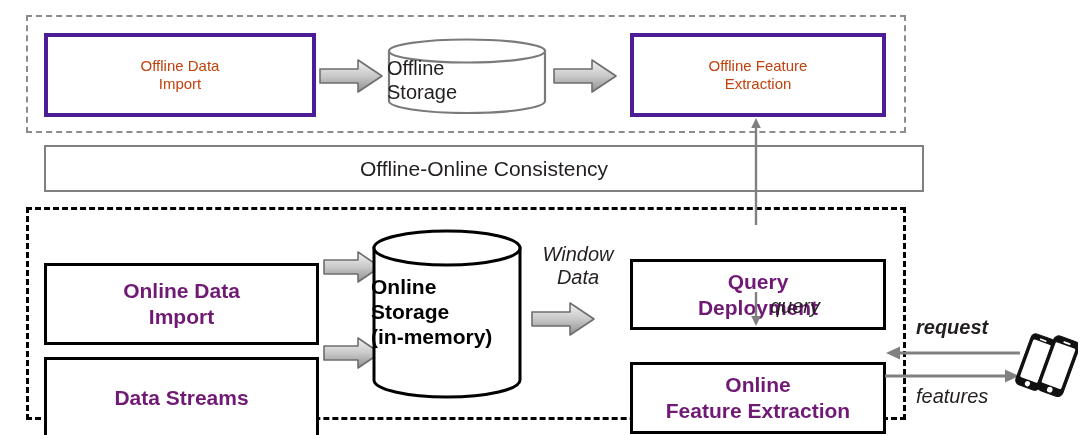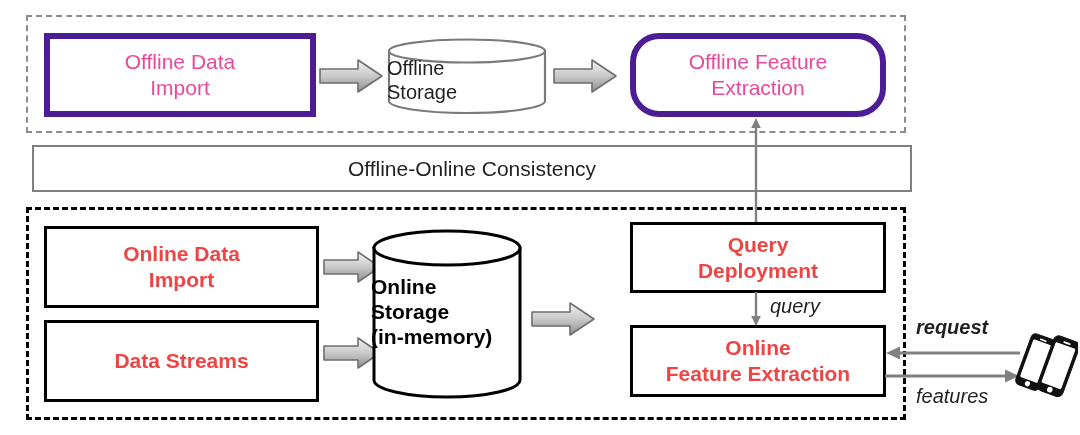--- a/index.html
+++ b/index.html
@@ -42,43 +42,44 @@
     position: absolute;
     box-sizing: border-box;
     background: #ffffff;
     display: flex;
     align-items: center;
     justify-content: center;
     text-align: center;
     line-height: 1.22;
   }
   .box-offline {
-    border: 6px solid #4c1d95;
-    color: #ec4899;
-    font-size: 21px;
+    border: 4px solid #4c1d95;
+    color: #c2410c;
+    font-size: 15px;
     font-weight: 400;
   }
   .box-online {
     border: 3px solid #000000;
-    color: #ef4444;
+    color: #701a75;
     font-size: 21px;
     font-weight: bold;
+    margin-top: 37px;
   }
 
   #offline-data-import   { left: 44px;  top: 33px;  width: 272px; height: 84px; }
-  #offline-feature-extraction { left: 630px; top: 33px; width: 256px; height: 84px; border-radius: 29px; }
+  #offline-feature-extraction { left: 630px; top: 33px; width: 256px; height: 84px; }
   #online-data-import    { left: 44px;  top: 226px; width: 275px; height: 82px; }
   #data-streams          { left: 44px;  top: 320px; width: 275px; height: 82px; }
   #query-deployment      { left: 630px; top: 222px; width: 256px; height: 71px; }
   #online-feature-extraction { left: 630px; top: 325px; width: 256px; height: 72px; }
 
   
   #consistency-bar {
     position: absolute;
-    left: 32px;
+    left: 44px;
     top: 145px;
     width: 880px;
     height: 47px;
     box-sizing: border-box;
     border: 2px solid #808080;
     background: #ffffff;
     display: flex;
     align-items: center;
     justify-content: center;
     font-size: 21px;
@@ -220,20 +221,21 @@
     </svg>
     <div class="cyl-label">Online<br>Storage<br>(in-memory)</div>
   </div>
 
   <div class="block-arrow" id="arrow-storage-to-query">
     <svg viewBox="0 0 66 38" width="66" height="38">
       <polygon points="2,12 40,12 40,3 64,19 40,35 40,26 2,26" fill="url(#ga1)" stroke="#6e6e6e" stroke-width="1.6" stroke-linejoin="round"></polygon>
     </svg>
   </div>
 
+  <div class="edge-label" id="label-window-data">Window<br>Data</div>
 
   <div class="box box-online" id="query-deployment">Query<br>Deployment</div>
 
   <div class="line-arrow" id="arrow-query-down">
     <svg viewBox="0 0 14 35" width="14" height="35">
       <line x1="7" y1="0" x2="7" y2="26" stroke="#808080" stroke-width="2.4"></line>
       <polygon points="7,34 2.2,24 11.8,24" fill="#808080"></polygon>
     </svg>
   </div>
   <div class="edge-label" id="label-query">query</div>

